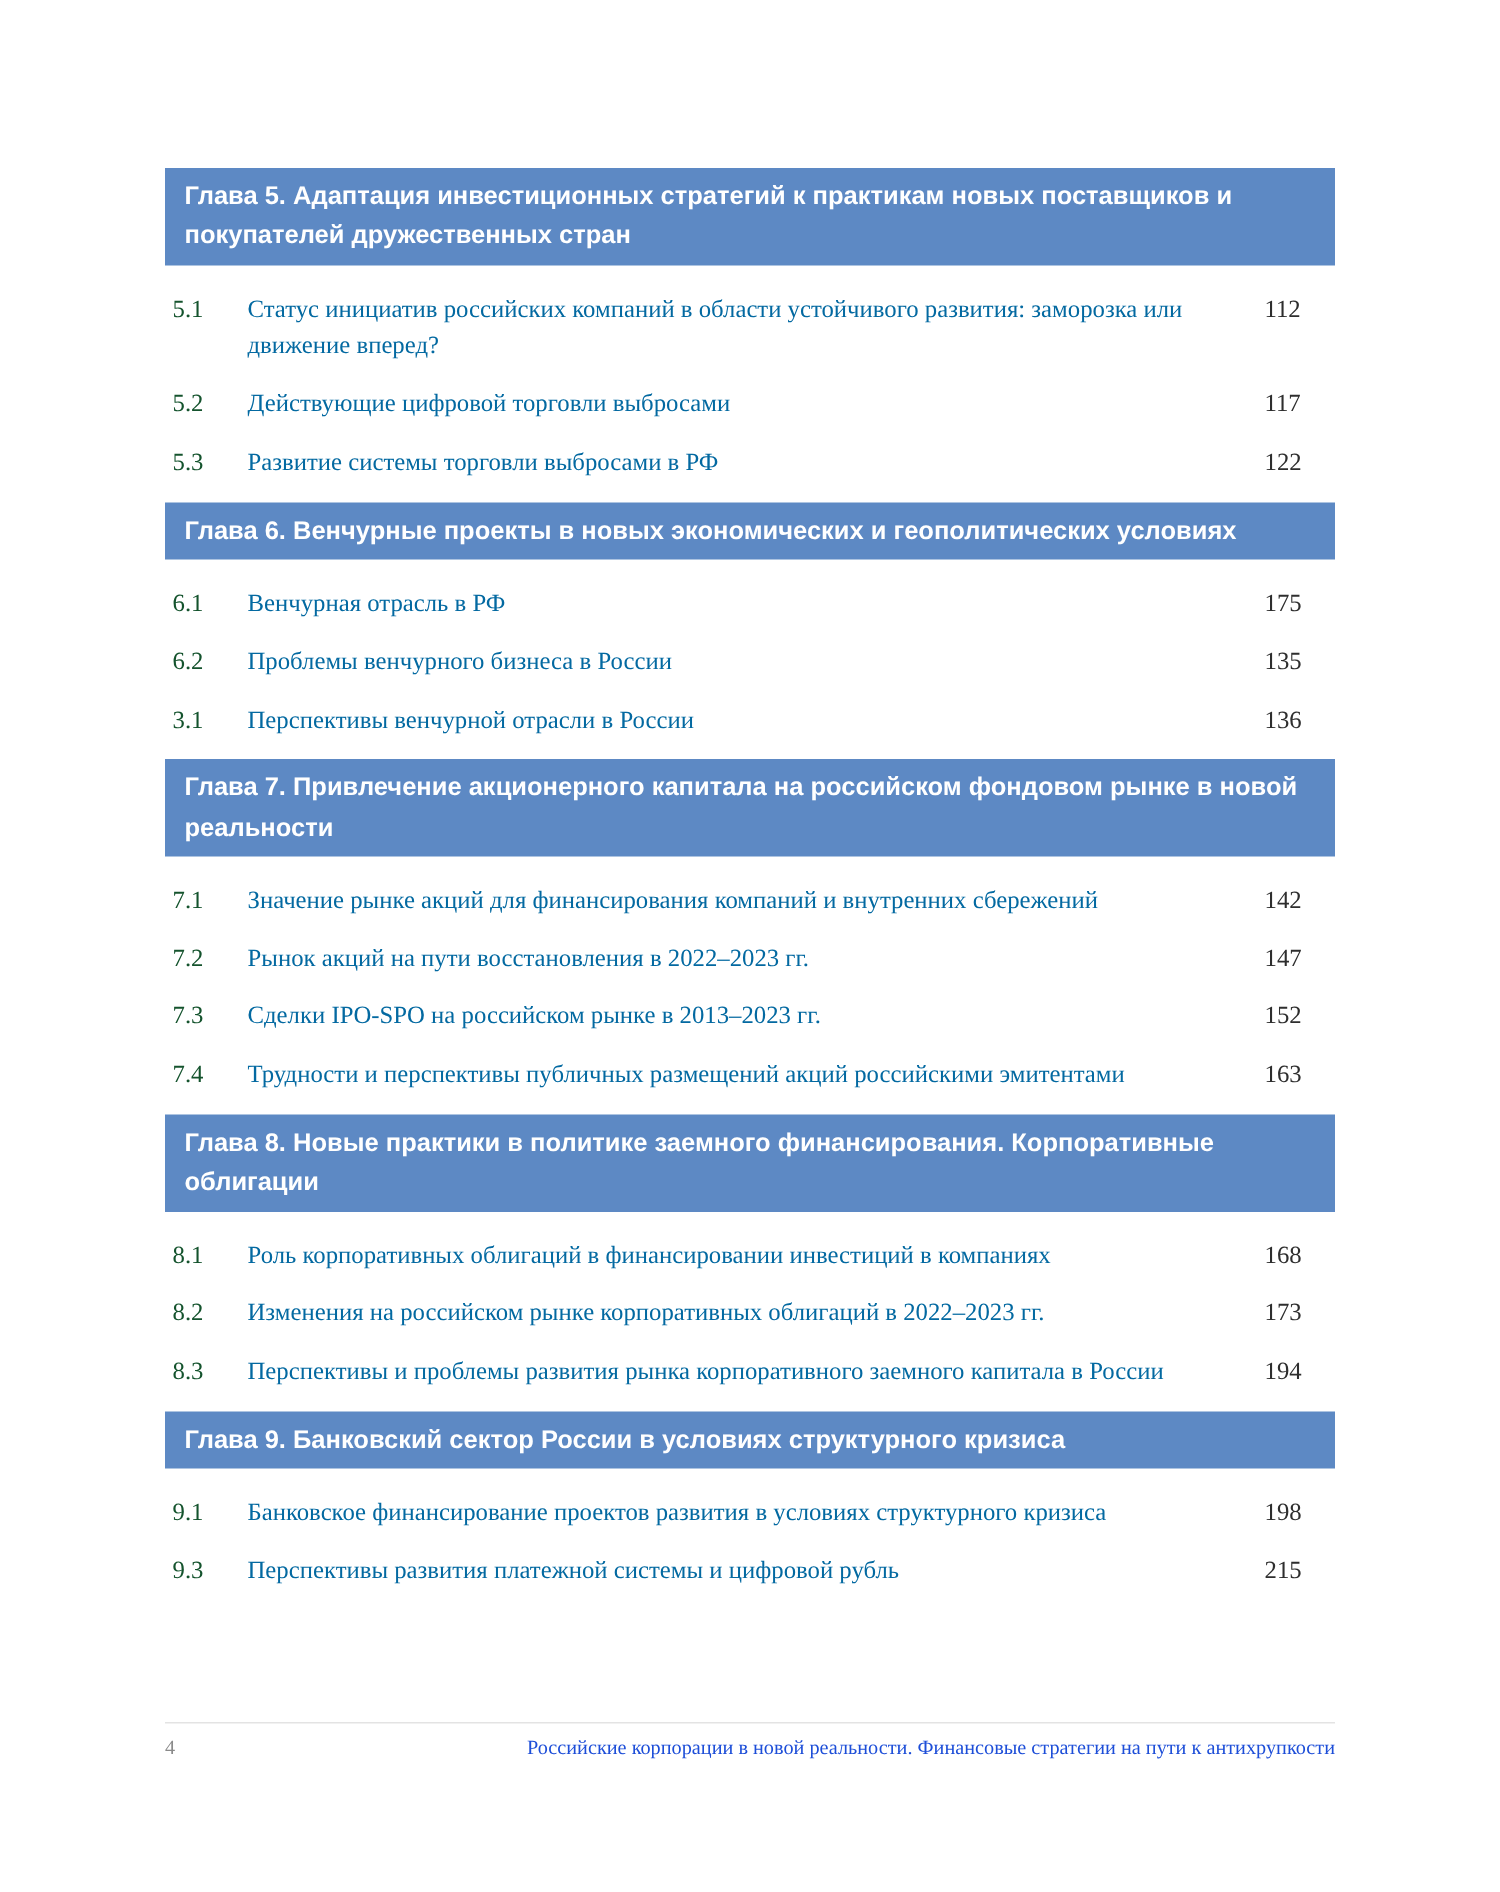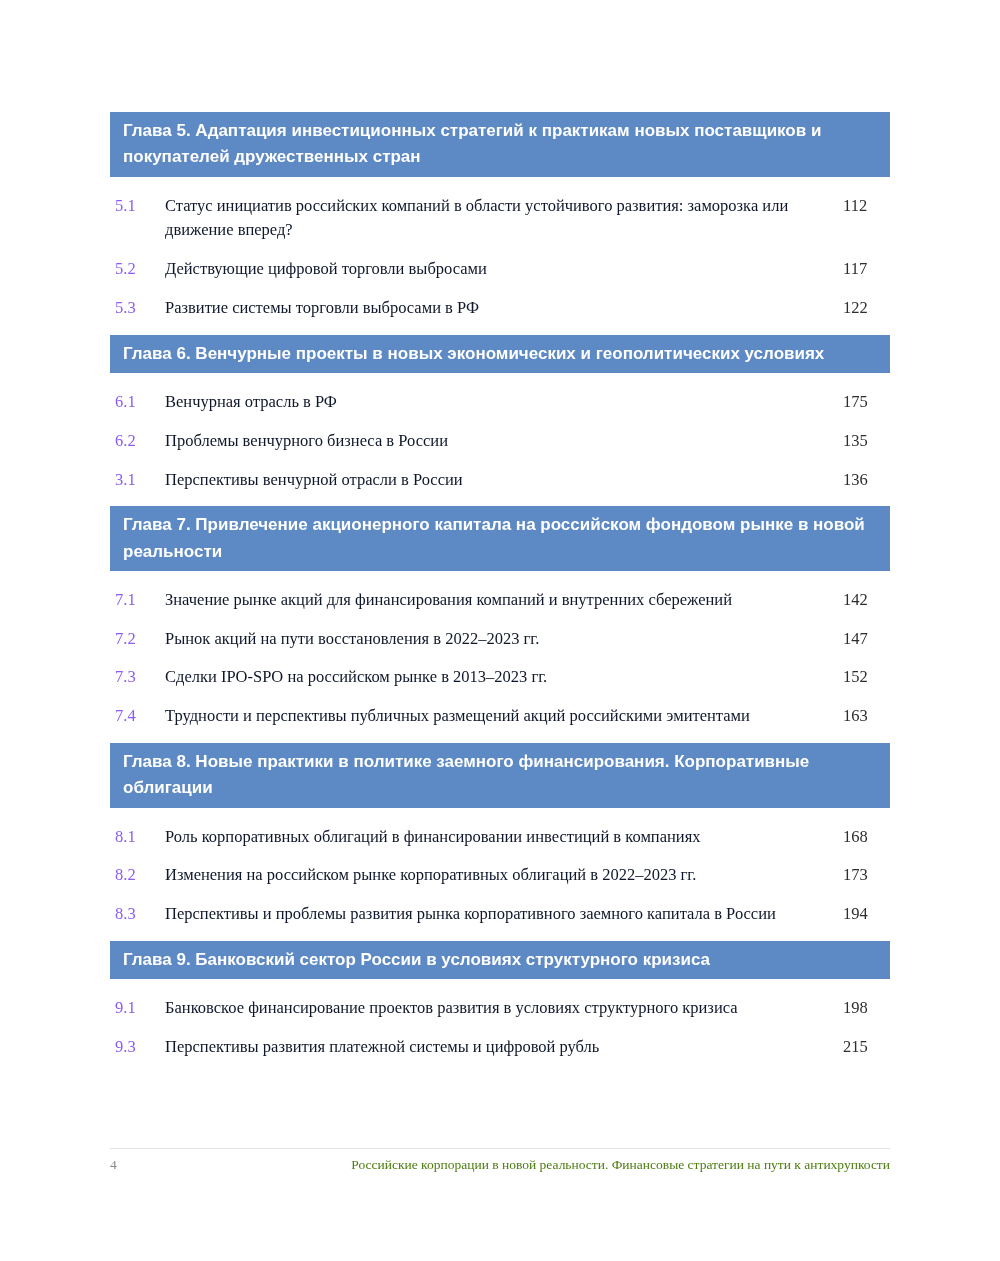--- a/index.html
+++ b/index.html
@@ -41,26 +41,26 @@
   .toc-row {
     display: flex;
     align-items: flex-start;
     font-size: 16.5px;
     line-height: 1.5;
     margin-bottom: 14px;
     padding: 0 2px 0 5px;
   }
   .toc-row .num {
     flex: 0 0 50px;
-    color: #8b5cf6;
+    color: #14532d;
   }
   .toc-row .title {
     flex: 1 1 auto;
     padding-right: 30px;
-    color: #0f172a;
+    color: #0369a1;
   }
   .toc-row .pg {
     flex: 0 0 45px;
     text-align: left;
     color: #2e2e2e;
   }
   .footer {
     position: absolute;
     left: 110px;
     right: 110px;
@@ -70,21 +70,21 @@
     display: flex;
     justify-content: space-between;
     align-items: baseline;
     font-size: 13.5px;
     color: #555555;
   }
   .footer .page-num {
     color: #8a8a8a;
   }
   .footer .running-title {
-    color: #4d7c0f;
+    color: #1d4ed8;
   }
 </style>
 </head>
 <body>
 
 <div class="page">
   <main class="toc">
       <div class="chapter-header">Глава 5. Адаптация инвестиционных стратегий к практикам новых поставщиков и покупателей дружественных стран</div>
       <div class="toc-row">
         <span class="num">5.1</span>

